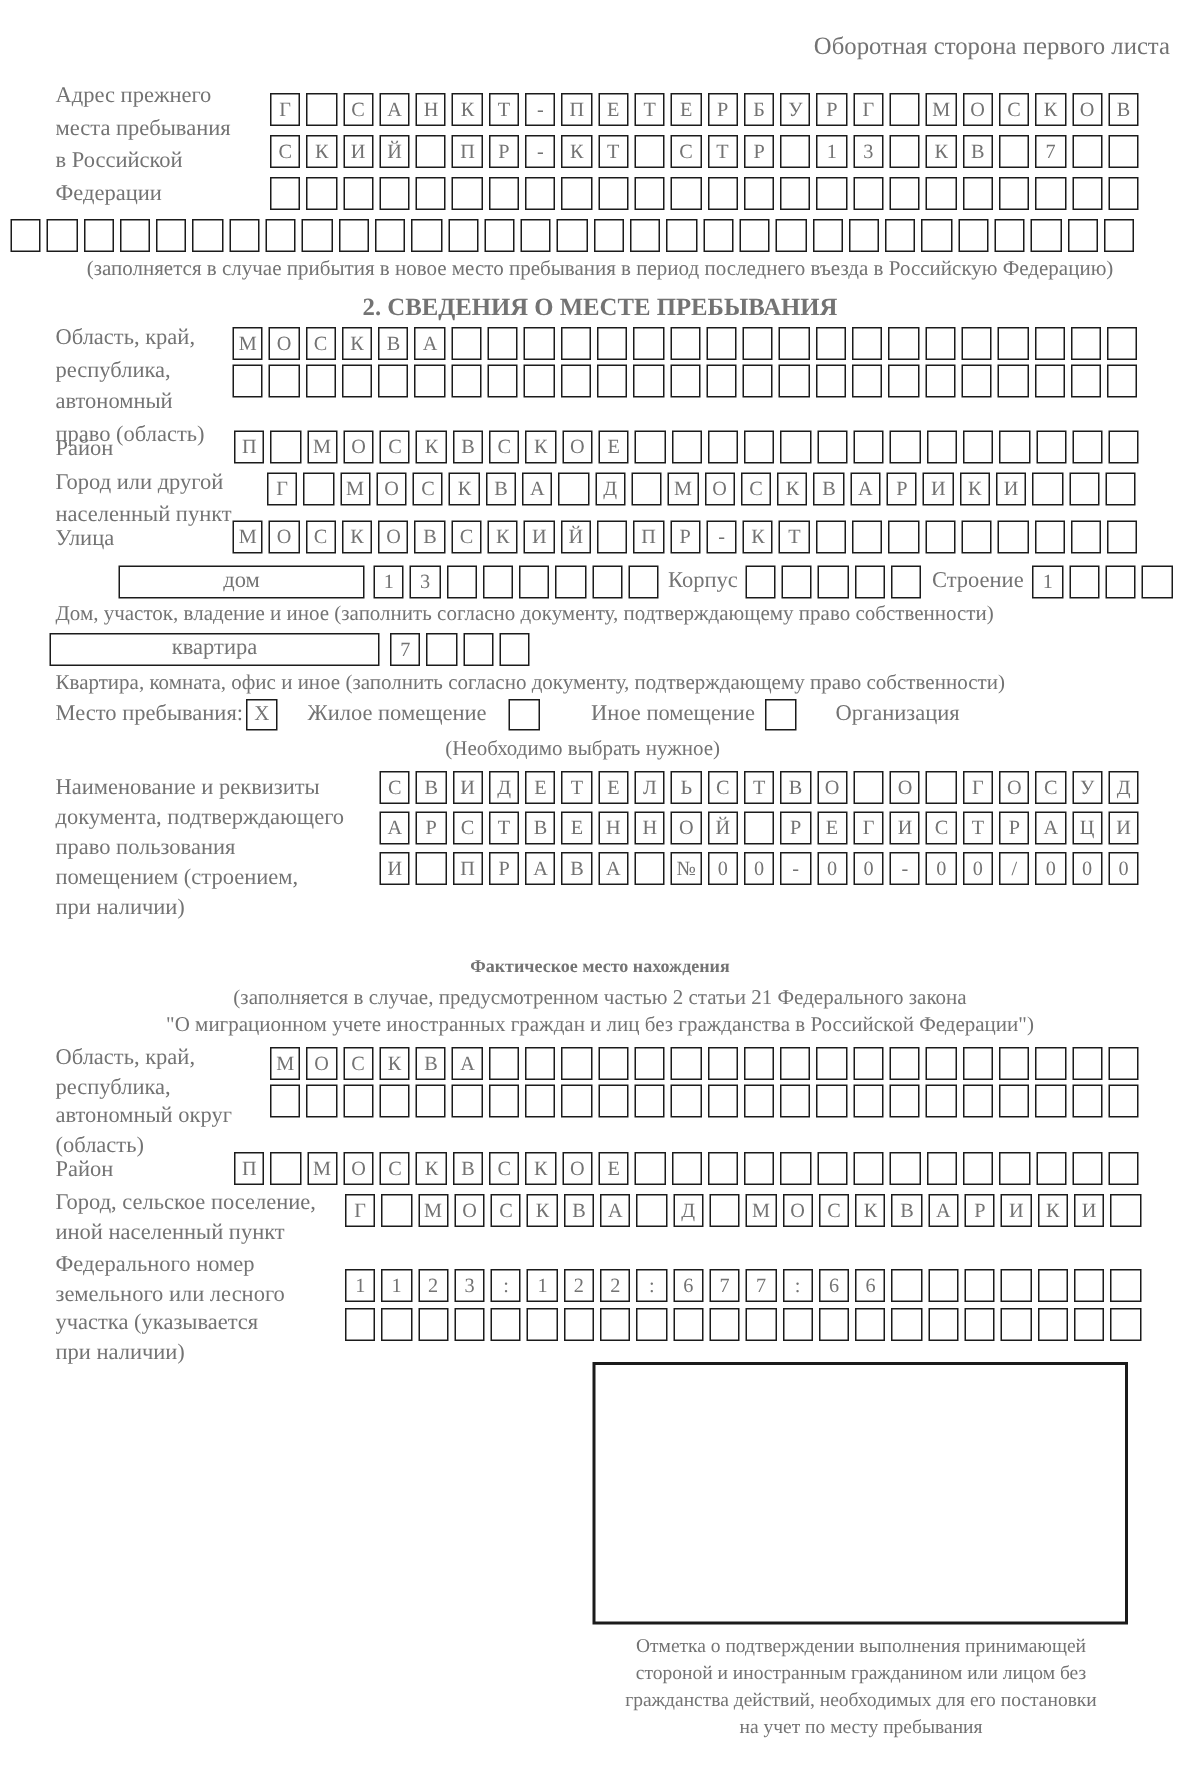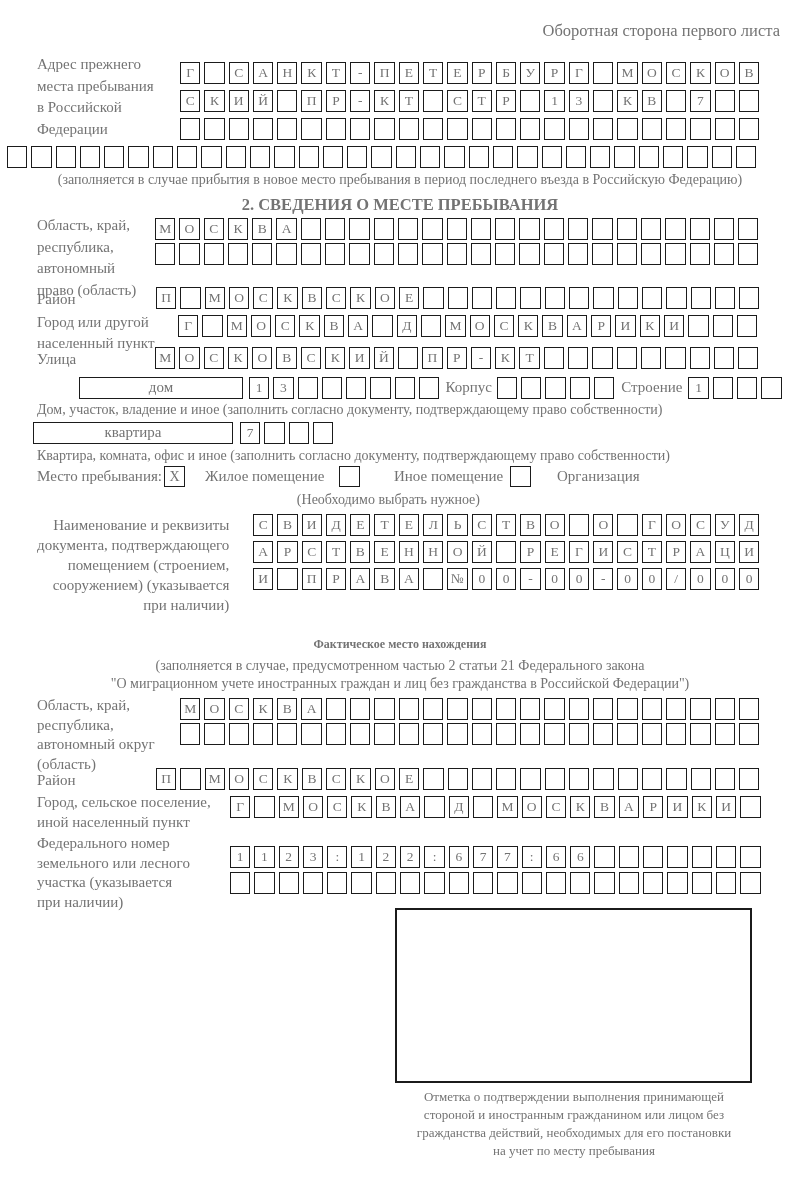--- a/index.html
+++ b/index.html
@@ -335,46 +335,46 @@
     <div class="boxrow">
         <span class="cell">1</span>
         <span class="cell"></span>
         <span class="cell"></span>
         <span class="cell"></span>
       </div>
   </div>
   <div class="abs caption" style="left:37px;top:402px;">Дом, участок, владение и иное (заполнить согласно документу, подтверждающему право собственности)</div>
 
   <div class="abs boxrow" style="left:33px;top:422px;">
-    <div class="widebox" style="width:200px;margin-right:7px;">квартира</div>
+    <div class="widebox" style="width:220px;margin-right:7px;">квартира</div>
     <div class="boxrow">
         <span class="cell">7</span>
         <span class="cell"></span>
         <span class="cell"></span>
         <span class="cell"></span>
       </div>
   </div>
   <div class="abs caption" style="left:37px;top:448px;">Квартира, комната, офис и иное (заполнить согласно документу, подтверждающему право собственности)</div>
 
   <div class="abs" style="left:37px;top:466px;width:726px;height:22px;">
     <span class="inline-lbl abs" style="left:0;top:0;">Место пребывания:</span>
     <span class="chk" style="left:127px;top:0;">X</span>
     <span class="inline-lbl abs" style="left:168px;top:0;">Жилое помещение</span>
     <span class="chk" style="left:302px;top:0;"></span>
     <span class="inline-lbl abs" style="left:357px;top:0;">Иное помещение</span>
     <span class="chk" style="left:473px;top:0;"></span>
     <span class="inline-lbl abs" style="left:520px;top:0;">Организация</span>
   </div>
   <div class="abs caption" style="left:200px;top:492px;width:280px;text-align:right;">(Необходимо выбрать нужное)</div>
 
-  <div class="abs lbl" style="left:37px;top:515px;line-height:20px;text-align:right;">
+  <div class="abs lbl" style="left:37px;top:515px;line-height:20px;">
       <div class="line">Наименование и реквизиты</div>
       <div class="line">документа, подтверждающего</div>
+      <div class="line">право пользования</div>
       <div class="line">помещением (строением,</div>
-      <div class="line">сооружением) (указывается</div>
       <div class="line">при наличии)</div>
     </div>
   <div class="abs boxrow" style="left:253px;top:514px;">
       <span class="cell">С</span>
       <span class="cell">В</span>
       <span class="cell">И</span>
       <span class="cell">Д</span>
       <span class="cell">Е</span>
       <span class="cell">Т</span>
       <span class="cell">Е</span>

